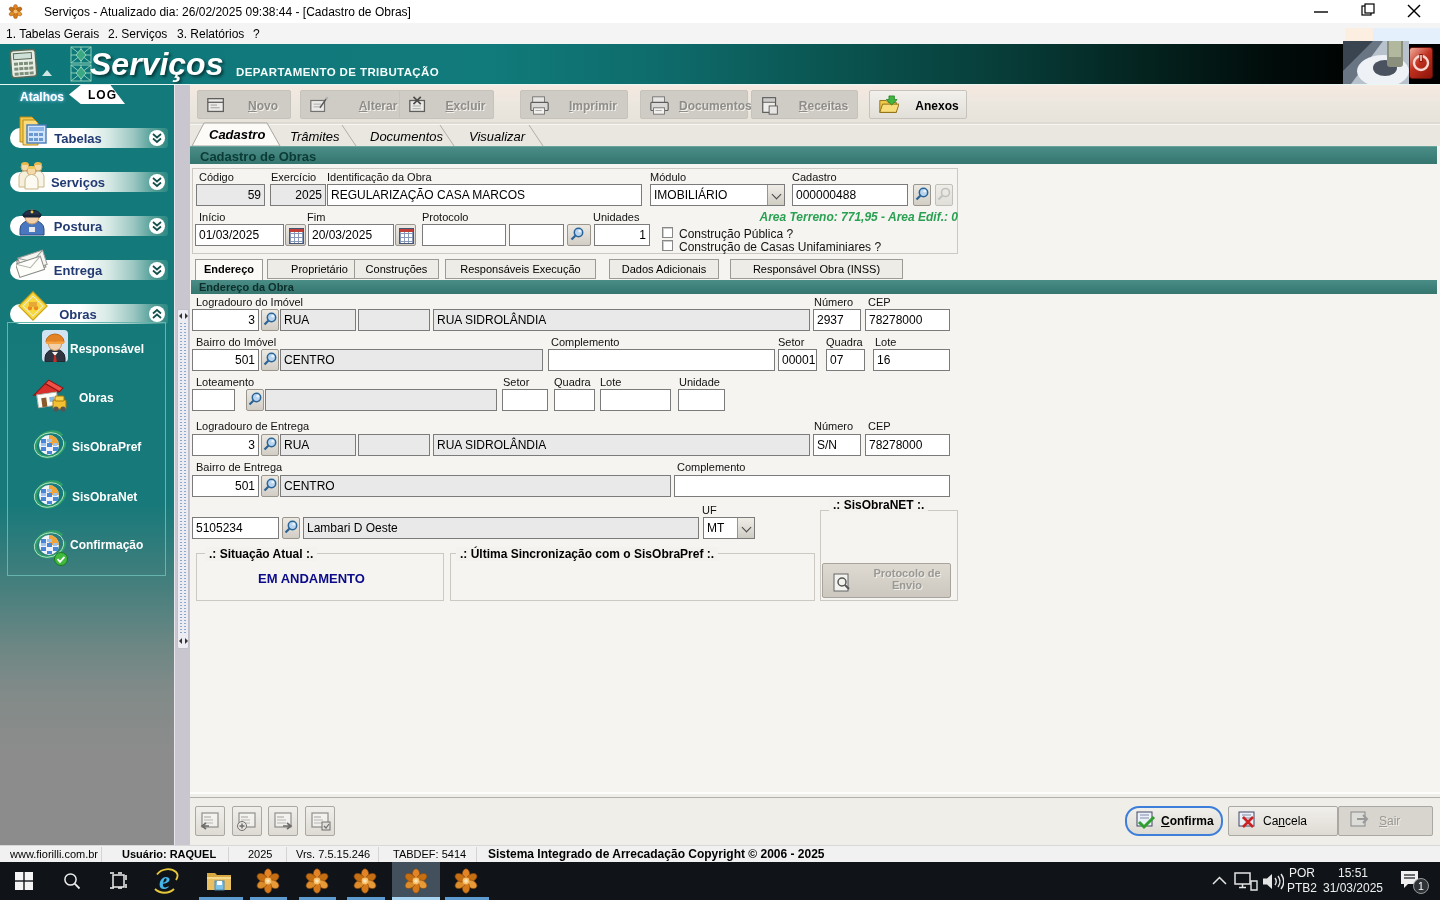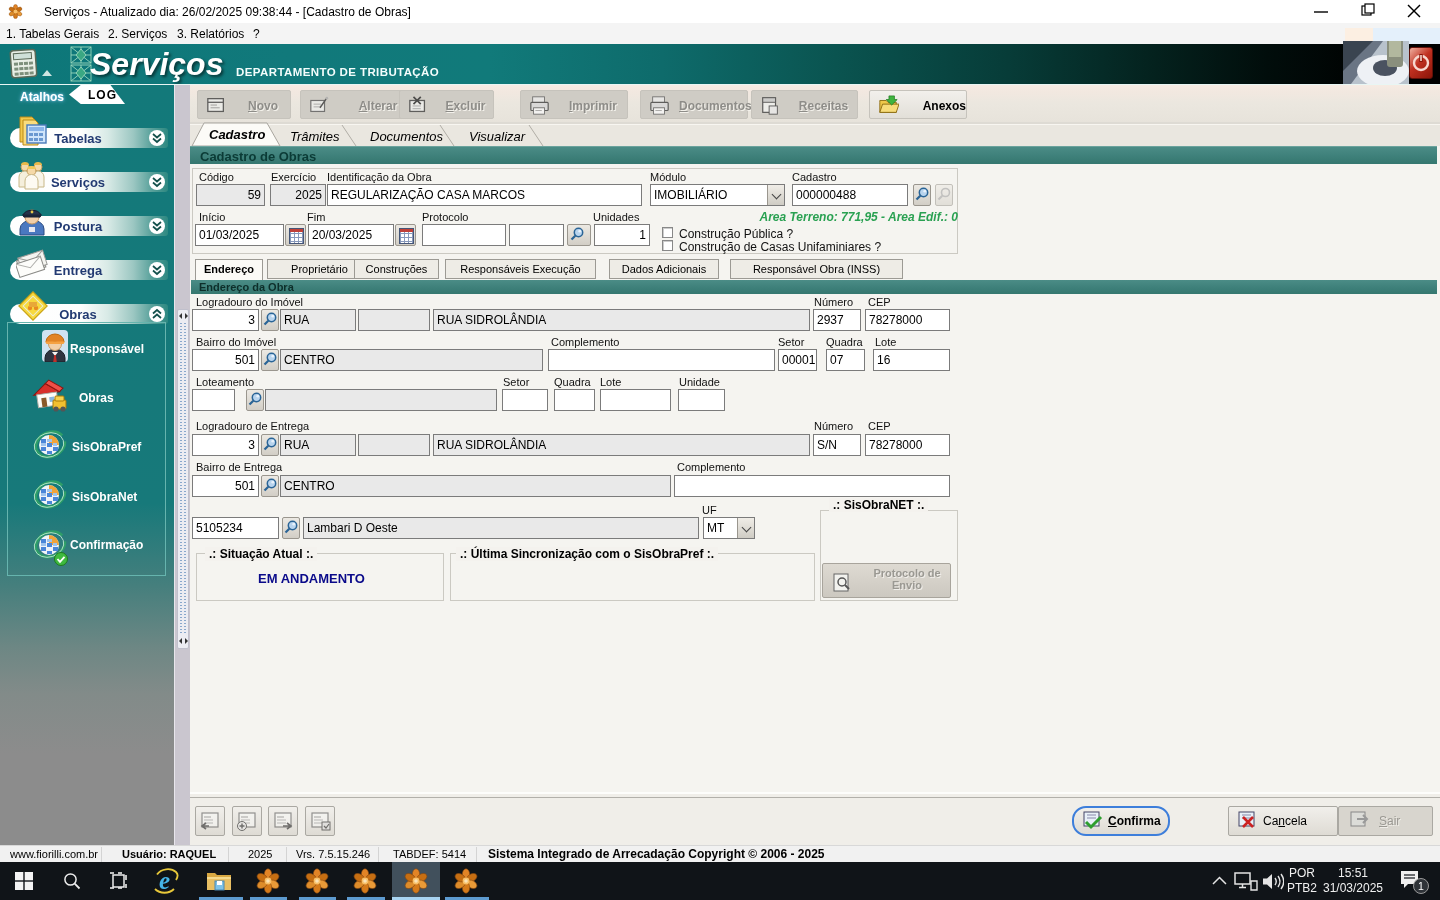--- a/index.html
+++ b/index.html
@@ -35,21 +35,21 @@
 
 #splitter { position:absolute; left:174px; top:85px; width:16px; height:760px; background:#cac6cf; border-left:1px solid #e8e6ec; }
 
 #content { position:absolute; left:190px; top:85px; width:1250px; height:760px; background:#f4f2ee; }
 
 #toolbar { position:absolute; left:0; top:0; width:1250px; height:37px;
   background:linear-gradient(to bottom,#f6ebe3 0%, #f2e8e0 18%, #ebe7df 50%, #e7e3db 100%); }
 .tbtn { position:absolute; top:5px; height:29px; background:#cfccc5; border:1px solid #c6c3bc; border-radius:2px; }
 .tbtn .ticon { position:absolute; left:8px; top:4px; width:21px; height:21px; opacity:0.75; }
 .tbtn .ttext { position:absolute; left:38px; right:0; top:8px; text-align:center; font-size:12px; font-weight:bold; color:#8e8d89; text-shadow:1px 1px 0 #f4f2ec; }
-.tbtn.en .ttext { color:#000; text-shadow:none;text-align:right; }
+.tbtn.en .ttext { color:#000; text-shadow:none; }
 .tbtn.en .ticon { opacity:1; }
 
 .tealbar { position:absolute; background:linear-gradient(to bottom,#4b8c86 0%, #3f817b 50%, #35776f 100%); }
 
 .lbl { position:absolute; font-size:11px; color:#111; white-space:nowrap; }
 .inp { position:absolute; height:22px; background:#fff; border:1px solid #7b7b7b; font-size:12px; color:#000; padding:3px 3px 0 3px; white-space:nowrap; overflow:hidden; }
 .ro { background:#e9e9e9; }
 .num { text-align:right; }
 .mag { position:absolute; width:18px; height:22px; background:linear-gradient(to bottom,#ece9e3,#d2cec6); border:1px solid #9a968e; border-radius:2px; }
 .gb { position:absolute; border:1px solid #cbc9c2; }
@@ -594,21 +594,21 @@
     <div class="bbtn" style="left:115px;width:30px">
           <svg width="24" height="24" viewBox="0 0 24 24" style="position:absolute;left:2px;top:2px;opacity:0.6">
             <rect x="4" y="4" width="16" height="14" fill="#f8f8f6" stroke="#555" stroke-width="1.2"></rect>
             <line x1="6" y1="8" x2="13" y2="8" stroke="#777"></line>
             <line x1="6" y1="11" x2="15" y2="11" stroke="#999"></line>
             <line x1="6" y1="14" x2="15" y2="14" stroke="#999"></line>
             <rect x="14" y="13" width="8" height="8" fill="#ddd" stroke="#222"></rect>
             <path d="M16,17 l2,2 l3,-4" fill="none" stroke="#222" stroke-width="1.2"></path>
           </svg>
         </div>
-    <div class="bbtn" style="left:882px;width:98px;border:2px solid #3d7edb;border-radius:14px">
+    <div class="bbtn" style="left:935px;width:98px;border:2px solid #3d7edb;border-radius:14px">
       <svg style="position:absolute;left:8px;top:3px" width="22" height="20" viewBox="0 0 22 20">
             <rect x="2" y="1" width="15" height="14" fill="#e8f0f8" stroke="#446"></rect>
             <line x1="5" y1="4" x2="14" y2="4" stroke="#88a"></line>
             <line x1="5" y1="7" x2="14" y2="7" stroke="#88a"></line>
             <path d="M4,11 L9,16 L19,6" fill="none" stroke="#2e9e2e" stroke-width="3"></path>
           </svg>
       <span style="position:absolute;left:34px;top:6px;font-weight:bold"><u>C</u>onfirma</span>
     </div>
     <div class="bbtn" style="left:1038px;width:110px">
       <svg style="position:absolute;left:8px;top:4px" width="22" height="20" viewBox="0 0 22 20">

